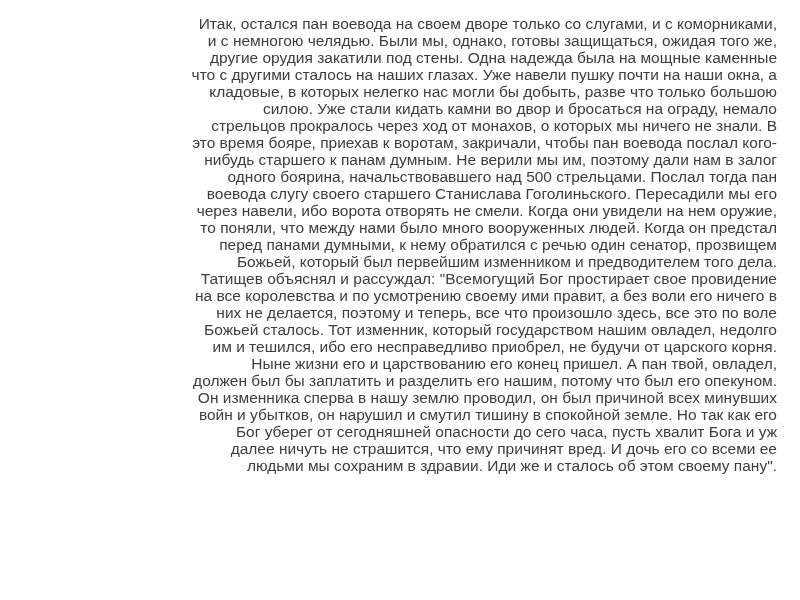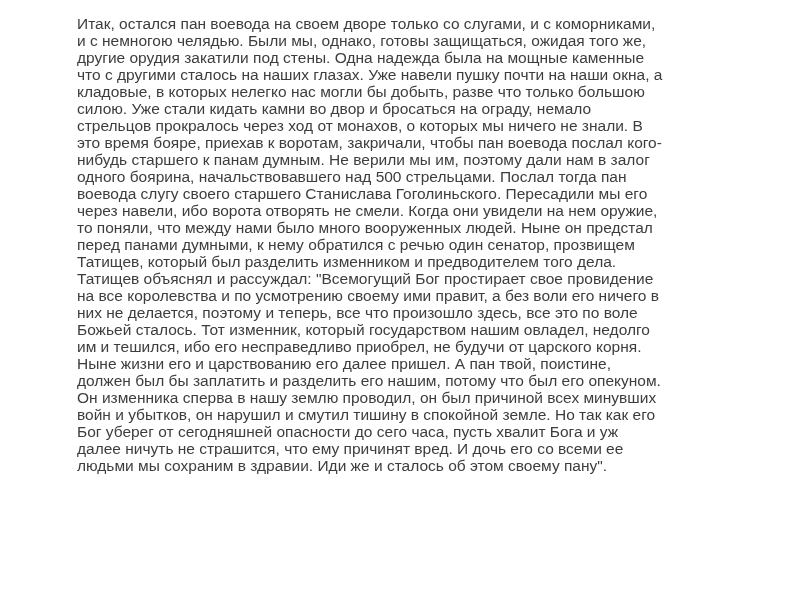--- a/index.html
+++ b/index.html
@@ -25,20 +25,21 @@
   .text-block {
     position: absolute;
     left: 77px;
     top: 15px;
     width: 700px;
     font-family: "Liberation Sans", sans-serif;
     font-size: 15.5px;
     line-height: 17px;
     color: #3d3d3d;
     letter-spacing: 0px;
+    text-align: right;
   }
   .line {
     white-space: nowrap;
     height: 17px;
   }
 </style>
 </head>
 <body>
 
 <div class="page">
@@ -48,29 +49,29 @@
       <div class="line">другие орудия закатили под стены. Одна надежда была на мощные каменные</div>
       <div class="line">что с другими сталось на наших глазах. Уже навели пушку почти на наши окна, а</div>
       <div class="line">кладовые, в которых нелегко нас могли бы добыть, разве что только большою</div>
       <div class="line">силою. Уже стали кидать камни во двор и бросаться на ограду, немало</div>
       <div class="line">стрельцов прокралось через ход от монахов, о которых мы ничего не знали. В</div>
       <div class="line">это время бояре, приехав к воротам, закричали, чтобы пан воевода послал кого-</div>
       <div class="line">нибудь старшего к панам думным. Не верили мы им, поэтому дали нам в залог</div>
       <div class="line">одного боярина, начальствовавшего над 500 стрельцами. Послал тогда пан</div>
       <div class="line">воевода слугу своего старшего Станислава Гоголиньского. Пересадили мы его</div>
       <div class="line">через навели, ибо ворота отворять не смели. Когда они увидели на нем оружие,</div>
-      <div class="line">то поняли, что между нами было много вооруженных людей. Ныне он предстал</div>
+      <div class="line">то поняли, что между нами было много вооруженных людей. Когда он предстал</div>
       <div class="line">перед панами думными, к нему обратился с речью один сенатор, прозвищем</div>
-      <div class="line">Татищев, который был разделить изменником и предводителем того дела.</div>
+      <div class="line">Божьей, который был первейшим изменником и предводителем того дела.</div>
       <div class="line">Татищев объяснял и рассуждал: "Всемогущий Бог простирает свое провидение</div>
       <div class="line">на все королевства и по усмотрению своему ими правит, а без воли его ничего в</div>
       <div class="line">них не делается, поэтому и теперь, все что произошло здесь, все это по воле</div>
       <div class="line">Божьей сталось. Тот изменник, который государством нашим овладел, недолго</div>
       <div class="line">им и тешился, ибо его несправедливо приобрел, не будучи от царского корня.</div>
-      <div class="line">Ныне жизни его и царствованию его далее пришел. А пан твой, поистине,</div>
+      <div class="line">Ныне жизни его и царствованию его конец пришел. А пан твой, овладел,</div>
       <div class="line">должен был бы заплатить и разделить его нашим, потому что был его опекуном.</div>
       <div class="line">Он изменника сперва в нашу землю проводил, он был причиной всех минувших</div>
       <div class="line">войн и убытков, он нарушил и смутил тишину в спокойной земле. Но так как его</div>
       <div class="line">Бог уберег от сегодняшней опасности до сего часа, пусть хвалит Бога и уж</div>
       <div class="line">далее ничуть не страшится, что ему причинят вред. И дочь его со всеми ее</div>
       <div class="line">людьми мы сохраним в здравии. Иди же и сталось об этом своему пану".</div>
     </div>
 </div>
 
 </body></html>

